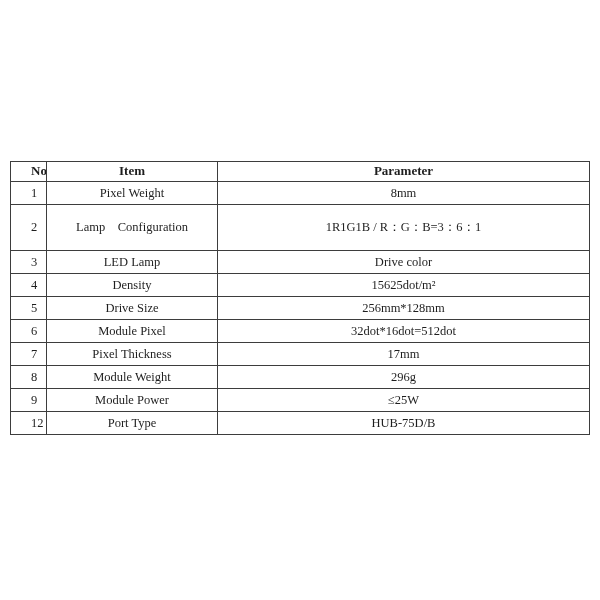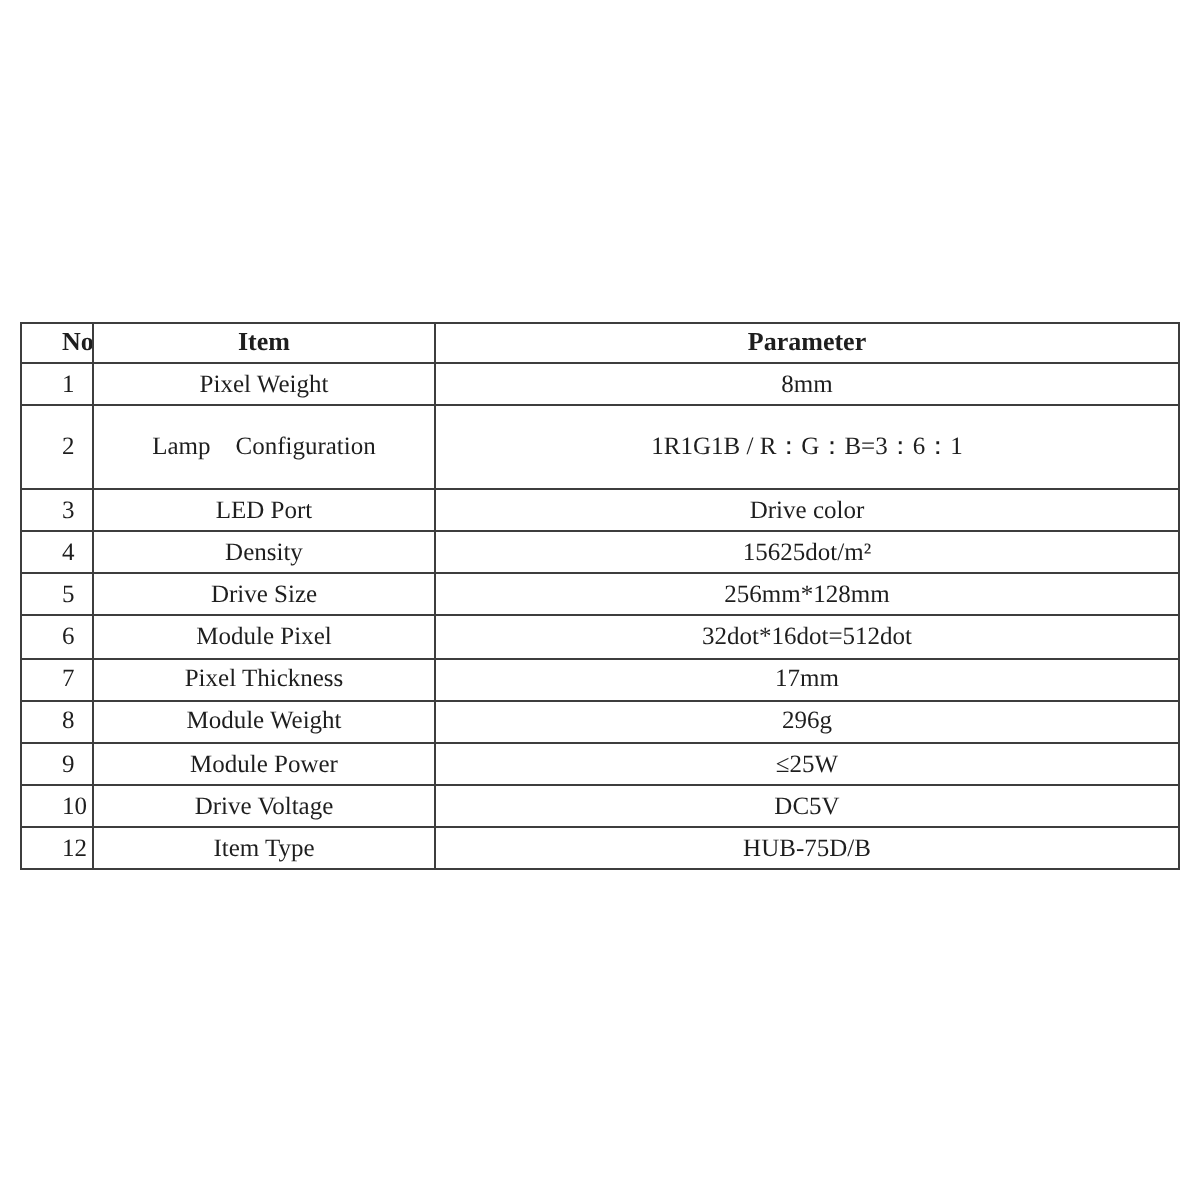--- a/index.html
+++ b/index.html
@@ -70,21 +70,21 @@
           <td>Pixel Weight</td>
           <td>8mm</td>
         </tr>
         <tr class="tall">
           <td>2</td>
           <td>Lamp    Configuration</td>
           <td>1R1G1B / R：G：B=3：6：1</td>
         </tr>
         <tr>
           <td>3</td>
-          <td>LED Port</td>
+          <td>LED Lamp</td>
           <td>Drive color</td>
         </tr>
         <tr>
           <td>4</td>
           <td>Density</td>
           <td>15625dot/m²</td>
         </tr>
         <tr>
           <td>5</td>
           <td>Drive Size</td>
@@ -104,24 +104,19 @@
           <td>8</td>
           <td>Module Weight</td>
           <td>296g</td>
         </tr>
         <tr>
           <td>9</td>
           <td>Module Power</td>
           <td>≤25W</td>
         </tr>
         <tr>
-          <td>10</td>
-          <td>Drive Voltage</td>
-          <td>DC5V</td>
-        </tr>
-        <tr>
           <td>12</td>
-          <td>Item Type</td>
+          <td>Port Type</td>
           <td>HUB-75D/B</td>
         </tr>
       </tbody>
   </table>
 </div>
 
 </body></html>

